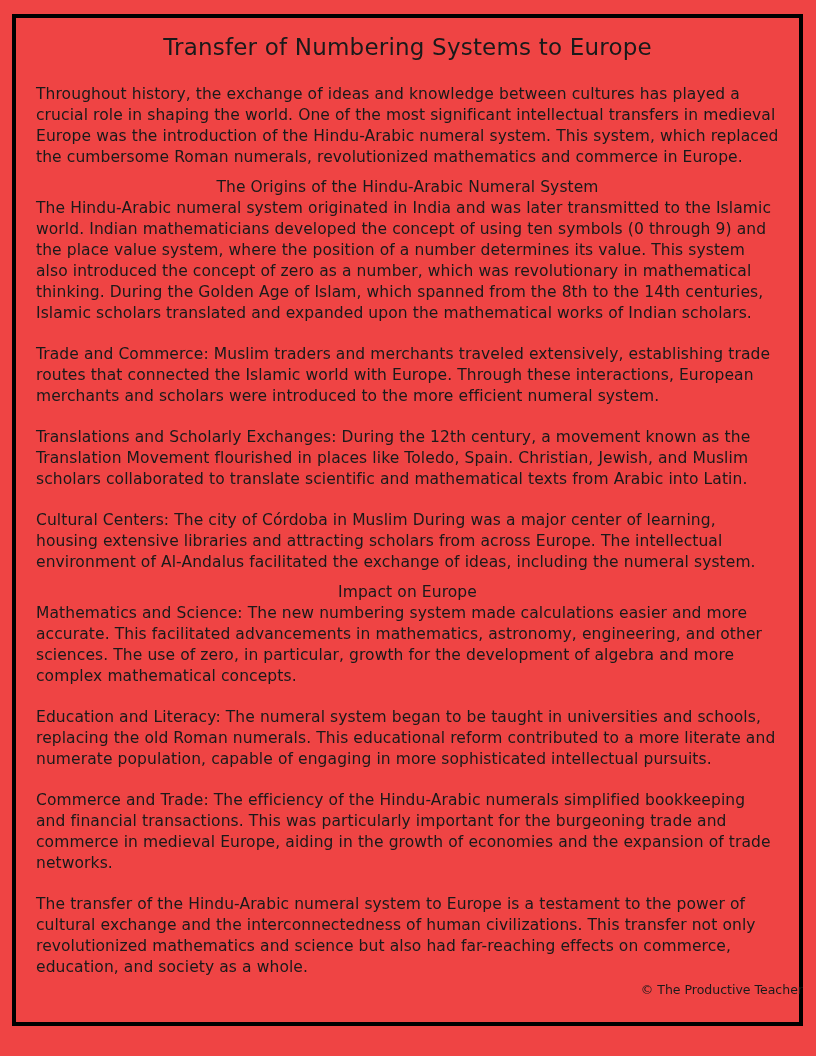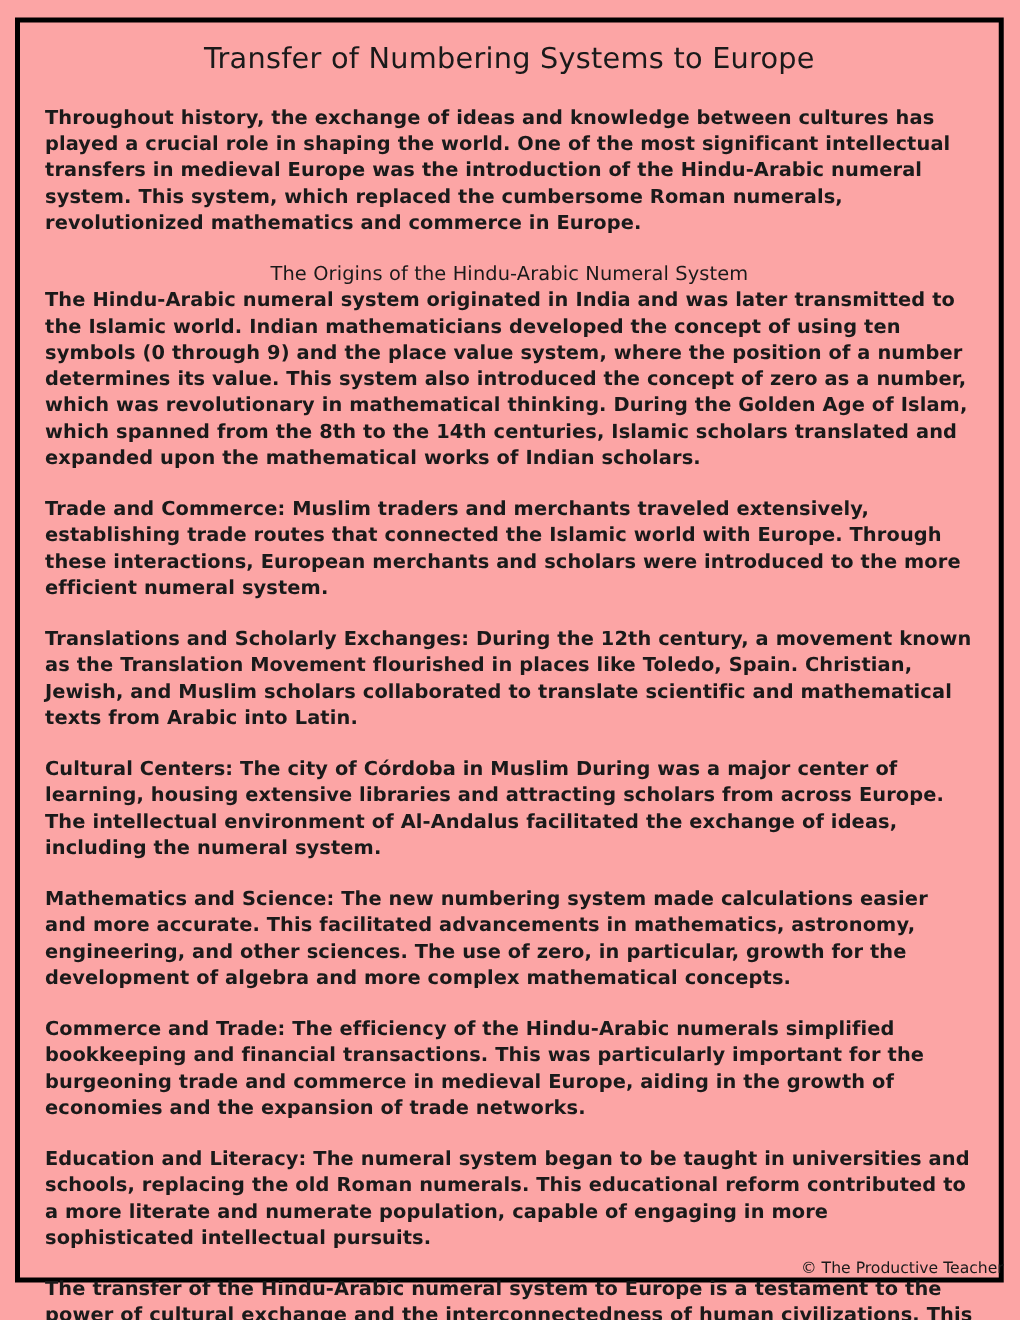--- a/index.html
+++ b/index.html
@@ -4,21 +4,21 @@
 <style>
   html, body {
     margin: 0;
     padding: 0;
     background: #ffffff;
   }
   .sheet {
     position: relative;
     width: 816px;
     height: 1056px;
-    background: #fca5a5;
+    background: #ef4444;
     font-family: "DejaVu Sans", "Liberation Sans", sans-serif;
     color: #1a1a1a;
     overflow: hidden;
   }
   .frame {
     position: absolute;
     left: 12px;
     top: 14px;
     width: 791px;
     height: 1012px;
@@ -33,36 +33,35 @@
     margin: 6px 0 24px 0;
     letter-spacing: 0.2px;
   }
   .body-copy {
     font-size: 15.5px;
     line-height: 21px;
     letter-spacing: 0.1px;
   }
   .section-heading {
     text-align: center;
-    margin: 20px 0 0 0;
+    margin: 9px 0 0 0;
     font-size: 15.5px;
     font-weight: 400;
   }
   .para {
     margin: 20px 0 0 0;
-    font-weight: bold;
   }
   .section-heading + .para,
   .section:first-child .para:first-child {
     margin-top: 0;
   }
   .credit {
     position: absolute;
     right: 13px;
-    top: 1006px;
+    top: 982px;
     font-size: 12.5px;
     color: #1a1a1a;
   }
 </style>
 </head>
 <body>
 
 <div class="sheet">
   <div class="frame">
     <h1 class="page-title">Transfer of Numbering Systems to Europe</h1>
@@ -78,23 +77,24 @@
         <p class="para">The Hindu-Arabic numeral system originated in India and was later transmitted to the Islamic world. Indian mathematicians developed the concept of using ten symbols (0 through 9) and the place value system, where the position of a number determines its value. This system also introduced the concept of zero as a number, which was revolutionary in mathematical thinking. During the Golden Age of Islam, which spanned from the 8th to the 14th centuries, Islamic scholars translated and expanded upon the mathematical works of Indian scholars.</p>
       </div>
 
       <div class="section">
         <p class="para">Trade and Commerce: Muslim traders and merchants traveled extensively, establishing trade routes that connected the Islamic world with Europe. Through these interactions, European merchants and scholars were introduced to the more efficient numeral system.</p>
         <p class="para">Translations and Scholarly Exchanges: During the 12th century, a movement known as the Translation Movement flourished in places like Toledo, Spain. Christian, Jewish, and Muslim scholars collaborated to translate scientific and mathematical texts from Arabic into Latin.</p>
         <p class="para">Cultural Centers: The city of Córdoba in Muslim During was a major center of learning, housing extensive libraries and attracting scholars from across Europe. The intellectual environment of Al-Andalus facilitated the exchange of ideas, including the numeral system.</p>
       </div>
 
       <div class="section">
+        <h2 class="section-heading">Impact on Europe</h2>
         <p class="para">Mathematics and Science: The new numbering system made calculations easier and more accurate. This facilitated advancements in mathematics, astronomy, engineering, and other sciences. The use of zero, in particular, growth for the development of algebra and more complex mathematical concepts.</p>
+        <p class="para">Education and Literacy: The numeral system began to be taught in universities and schools, replacing the old Roman numerals. This educational reform contributed to a more literate and numerate population, capable of engaging in more sophisticated intellectual pursuits.</p>
         <p class="para">Commerce and Trade: The efficiency of the Hindu-Arabic numerals simplified bookkeeping and financial transactions. This was particularly important for the burgeoning trade and commerce in medieval Europe, aiding in the growth of economies and the expansion of trade networks.</p>
-        <p class="para">Education and Literacy: The numeral system began to be taught in universities and schools, replacing the old Roman numerals. This educational reform contributed to a more literate and numerate population, capable of engaging in more sophisticated intellectual pursuits.</p>
       </div>
 
       <div class="section">
         <p class="para">The transfer of the Hindu-Arabic numeral system to Europe is a testament to the power of cultural exchange and the interconnectedness of human civilizations. This transfer not only revolutionized mathematics and science but also had far-reaching effects on commerce, education, and society as a whole.</p>
       </div>
 
     </div>
   </div>
 
   <div class="credit">© The Productive Teacher</div>

